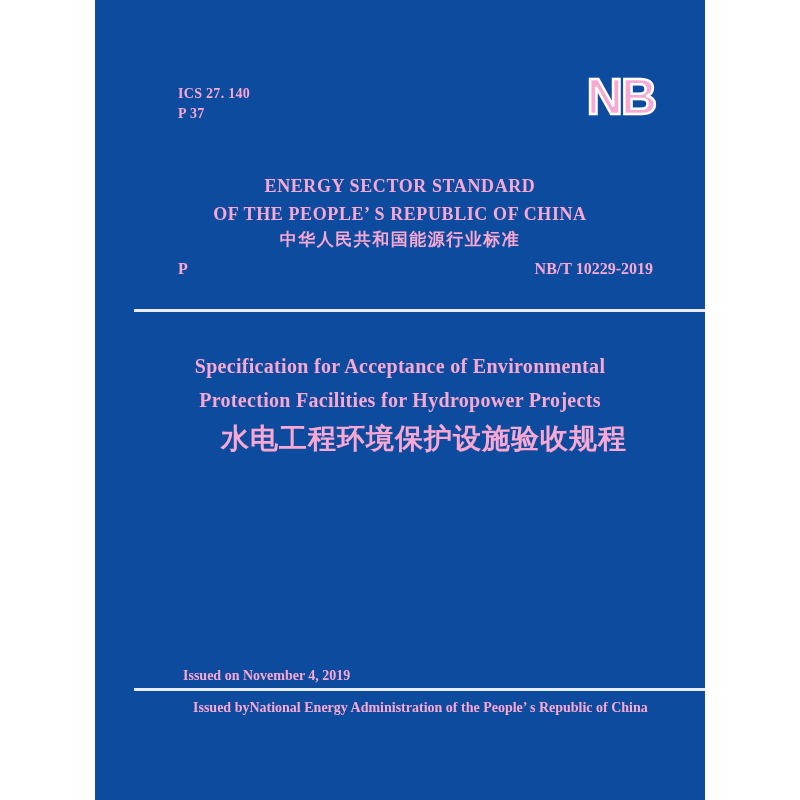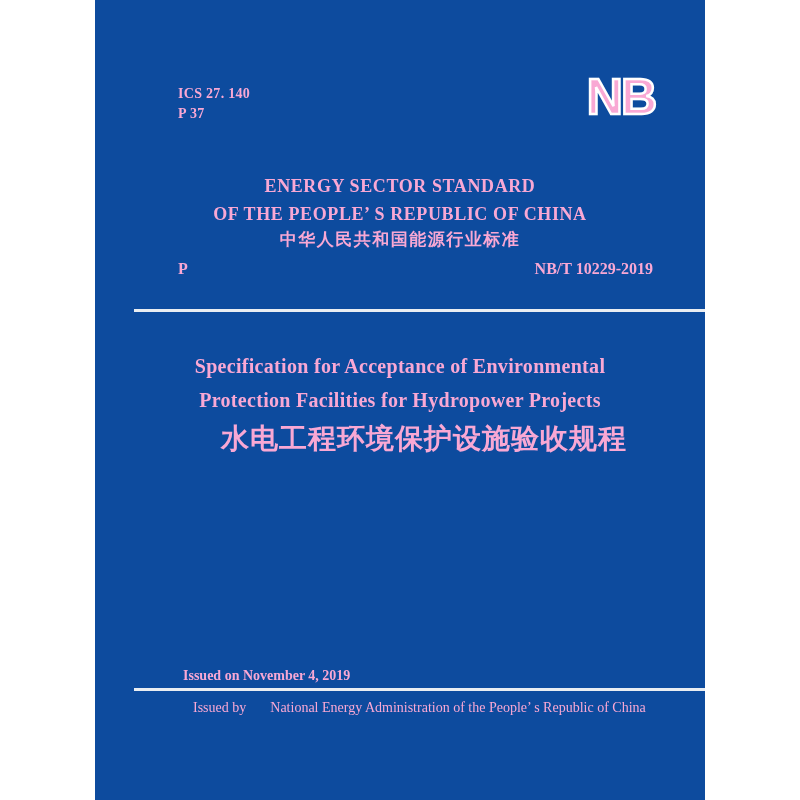--- a/index.html
+++ b/index.html
@@ -116,23 +116,22 @@
     font-size: 14px;
     font-weight: bold;
     display: flex;
     justify-content: space-between;
     white-space: nowrap;
   }
   .issuer-row {
     left: 98px;
     top: 700px;
     font-size: 14px;
-    font-weight: normal;
+    font-weight: bold;
     display: flex;
-    gap: 24px;
     white-space: nowrap;
   }
 </style>
 </head>
 <body>
 
 <div class="canvas">
   <div class="cover" style="background: rgb(13, 75, 158); color: #f9a8d4;">
 
     <div class="abs ics-block">

